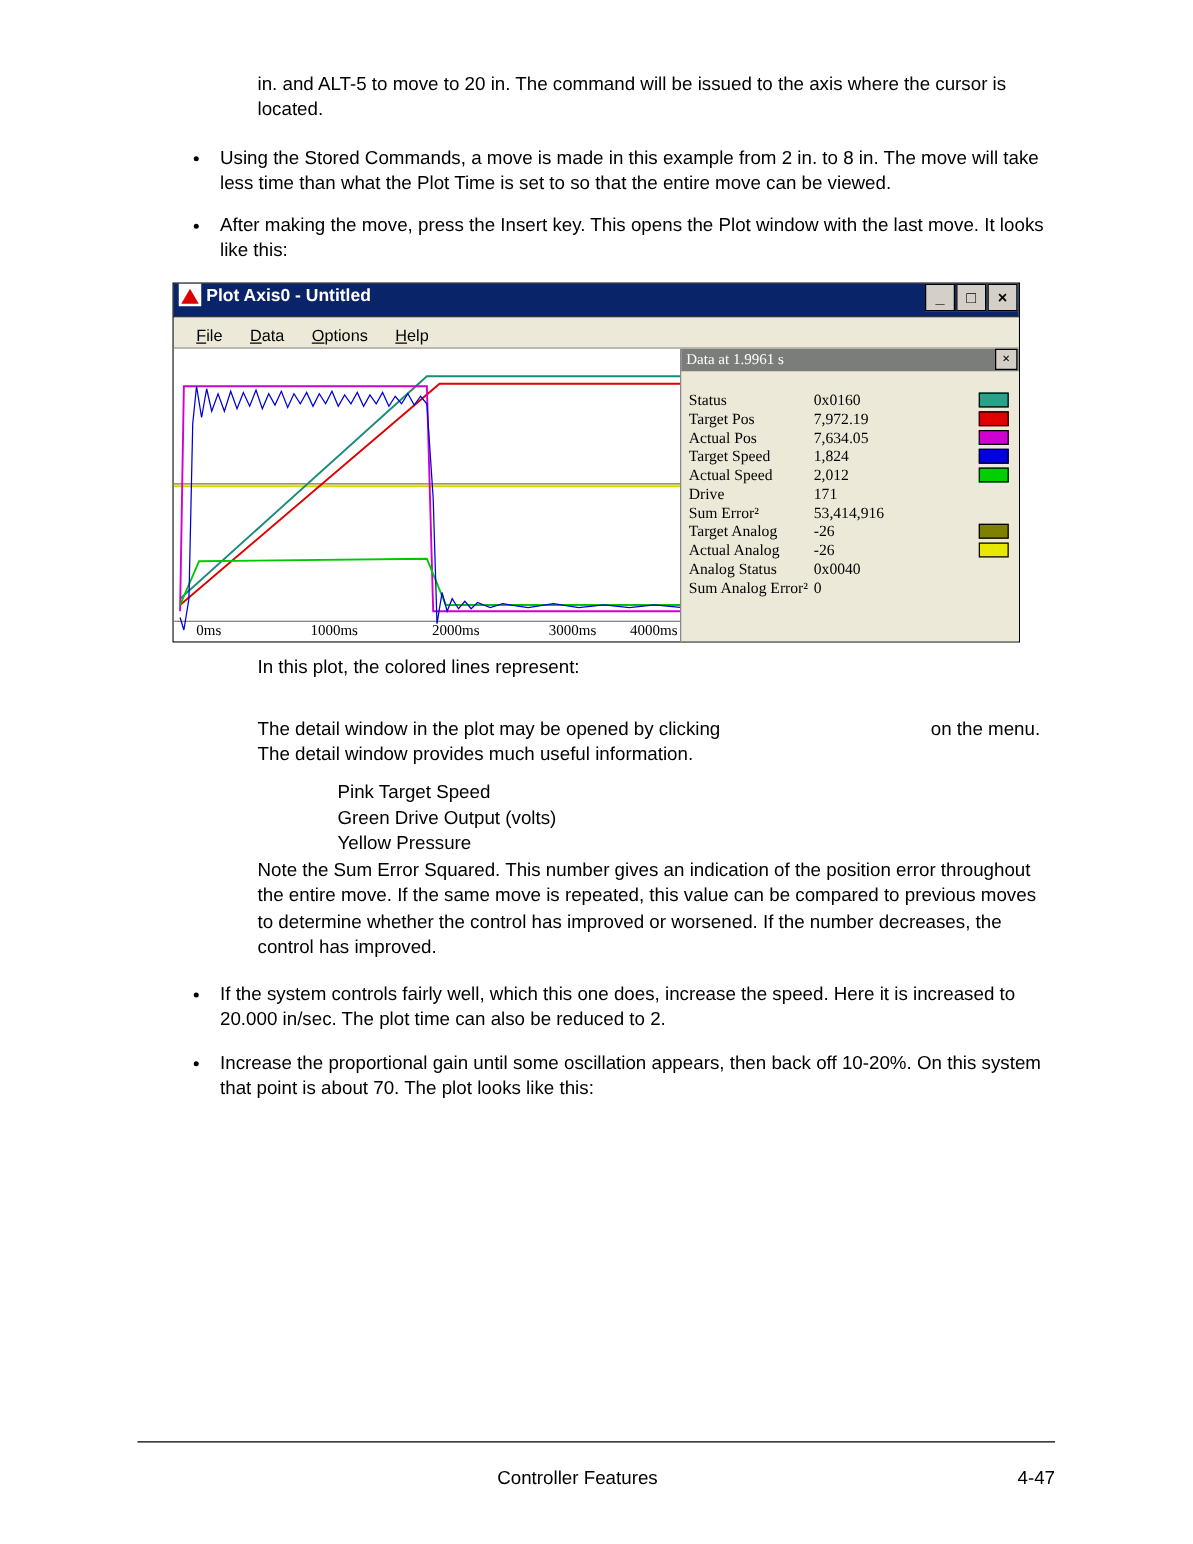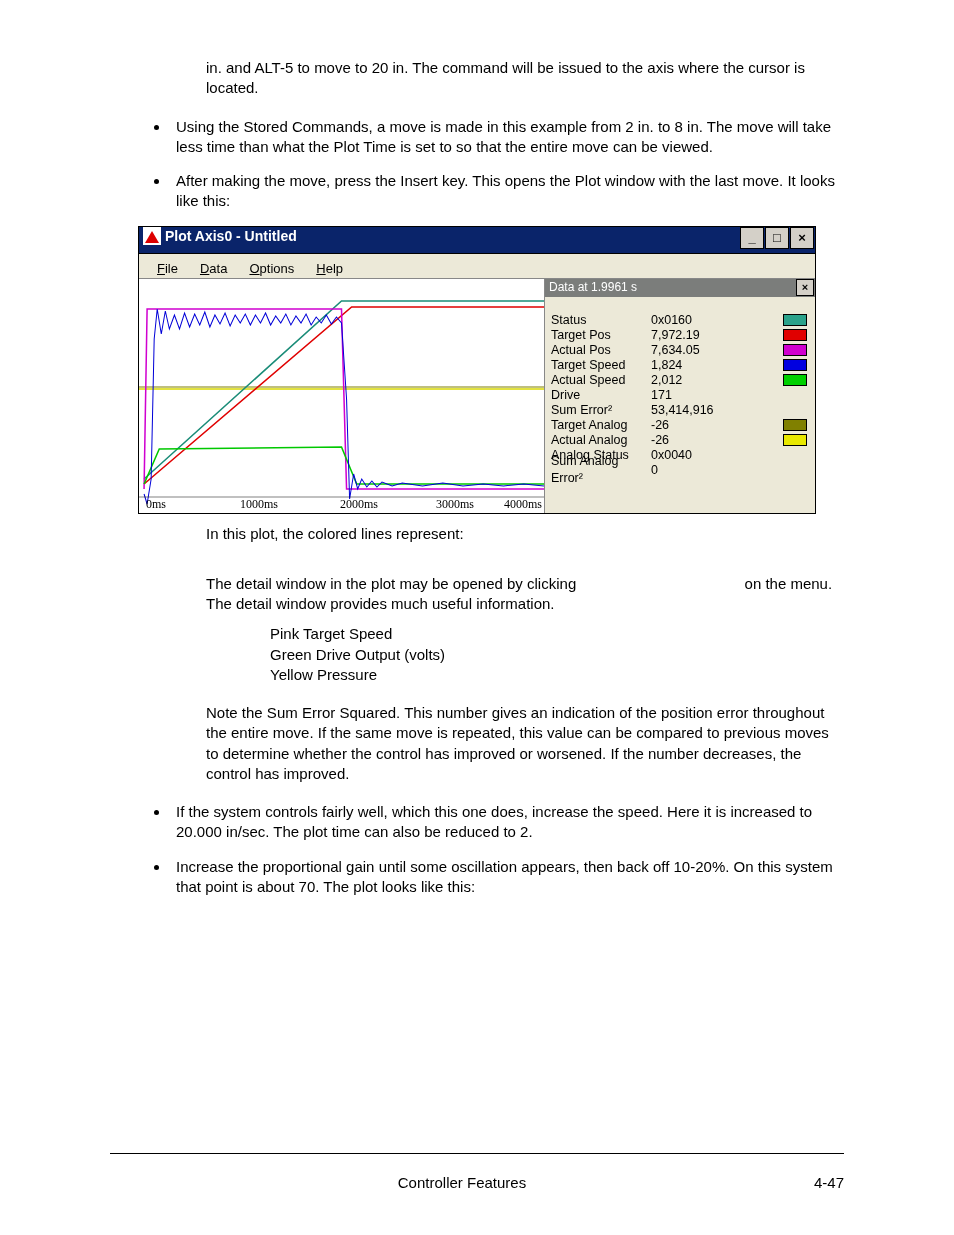--- a/index.html
+++ b/index.html
@@ -13,23 +13,23 @@
   .titlebar{height:26px;background:linear-gradient(#0a246a,#0a246a);color:#fff;display:flex;font-family:"Tahoma",sans-serif;font-size:14px;font-weight:bold;border-bottom:1px solid #000}
   .titlebar .tico{width:18px;height:18px;margin:0 4px;background:#fff;position:relative}
   .titlebar .tico::before{content:"";position:absolute;left:2px;bottom:2px;border-left:7px solid transparent;border-right:7px solid transparent;border-bottom:12px solid #d00}
   .winbtns{margin-left:auto;display:flex}
   .winbtn{width:22px;height:20px;background:#d4d0c8;border:1px solid #000;margin-right:1px;display:flex;align-items:center;justify-content:center;font-weight:bold;font-family:Arial;font-size:13px;color:#000}
   .menubar{background:#ece9d8;height:24px;display:flex;align-items:flex-end;font-family:Tahoma,sans-serif;font-size:13px;gap:22px;padding-left:18px;border-bottom:1px solid #888}
   .menubar span u{text-decoration:underline}
   .plotarea{display:flex;background:#fff;height:234px}
   .chartcol{flex:1;position:relative}
   .chartcol svg{position:absolute;left:0;top:0}
-  .axislabels{position:absolute;bottom:1px;left:5px;right:0;height:16px;font-size:12px;font-family:Tahoma}
+  .axislabels{position:absolute;bottom:1px;left:16px;right:0;height:16px;font-size:12px;font-family:Tahoma}
   .axislabels span{position:absolute}
-  .detailcol{width:270px;background:#ece9d8;border-left:1px solid #888;font-family:Liberation Sans, sans-serif;font-size:12.5px}
+  .detailcol{width:270px;background:#ece9d8;border-left:1px solid #888;font-family:Liberation Serif, serif;font-size:12.5px}
   .detailhdr{background:#7b7d7b;color:#fff;height:18px;display:flex;align-items:center;padding-left:4px;font-size:12px}
   .detailhdr .x{margin-left:auto;width:16px;height:15px;background:#d4d0c8;border:1px solid #000;color:#000;font-weight:bold;display:flex;align-items:center;justify-content:center;font-size:11px;margin-right:1px}
   .dtable{padding:16px 6px 0 6px}
   .drow{display:flex;align-items:center;height:15px}
   .drow .k{width:100px}
   .drow .v{width:80px}
   .swatch{width:22px;height:10px;border:1px solid #000;margin-left:auto;margin-right:2px}
   .ftr{position:absolute;left:110px;right:110px;bottom:42px;border-top:1.5px solid #000;padding-top:19px;display:flex;font-size:15px}
   .ftr .l{flex:1}
   p{margin:10px 0}
@@ -156,21 +156,21 @@
   <p class="ind1" style="margin-top:30px">
     <span>The detail window in the plot may be opened by clicking</span>
     <span style="display:inline-block;width:160px"></span>
     <span>on the menu. The detail window provides much useful information.</span>
   </p>
   <div class="ind2" id="clines">
       <div>Pink Target Speed</div>
       <div>Green Drive Output (volts)</div>
       <div>Yellow Pressure</div>
     </div>
-  <p class="ind1" style="margin-top:18px">Note the Sum Error Squared. This number gives an indication of the position error throughout the entire move. If the same move is repeated, this value can be compared to previous moves to determine whether the control has improved or worsened. If the number decreases, the control has improved.</p>
+  <p class="ind1" style="margin-top:2px">Note the Sum Error Squared. This number gives an indication of the position error throughout the entire move. If the same move is repeated, this value can be compared to previous moves to determine whether the control has improved or worsened. If the number decreases, the control has improved.</p>
 
   <ul class="bul">
     <li>If the system controls fairly well, which this one does, increase the speed. Here it is increased to 20.000 in/sec. The plot time can also be reduced to 2.</li>
     <li>Increase the proportional gain until some oscillation appears, then back off 10-20%. On this system that point is about 70. The plot looks like this:</li>
   </ul>
 
   <div class="ftr">
     <div class="l" style="text-align:center">Controller Features</div>
     <div>4-47</div>
   </div>

